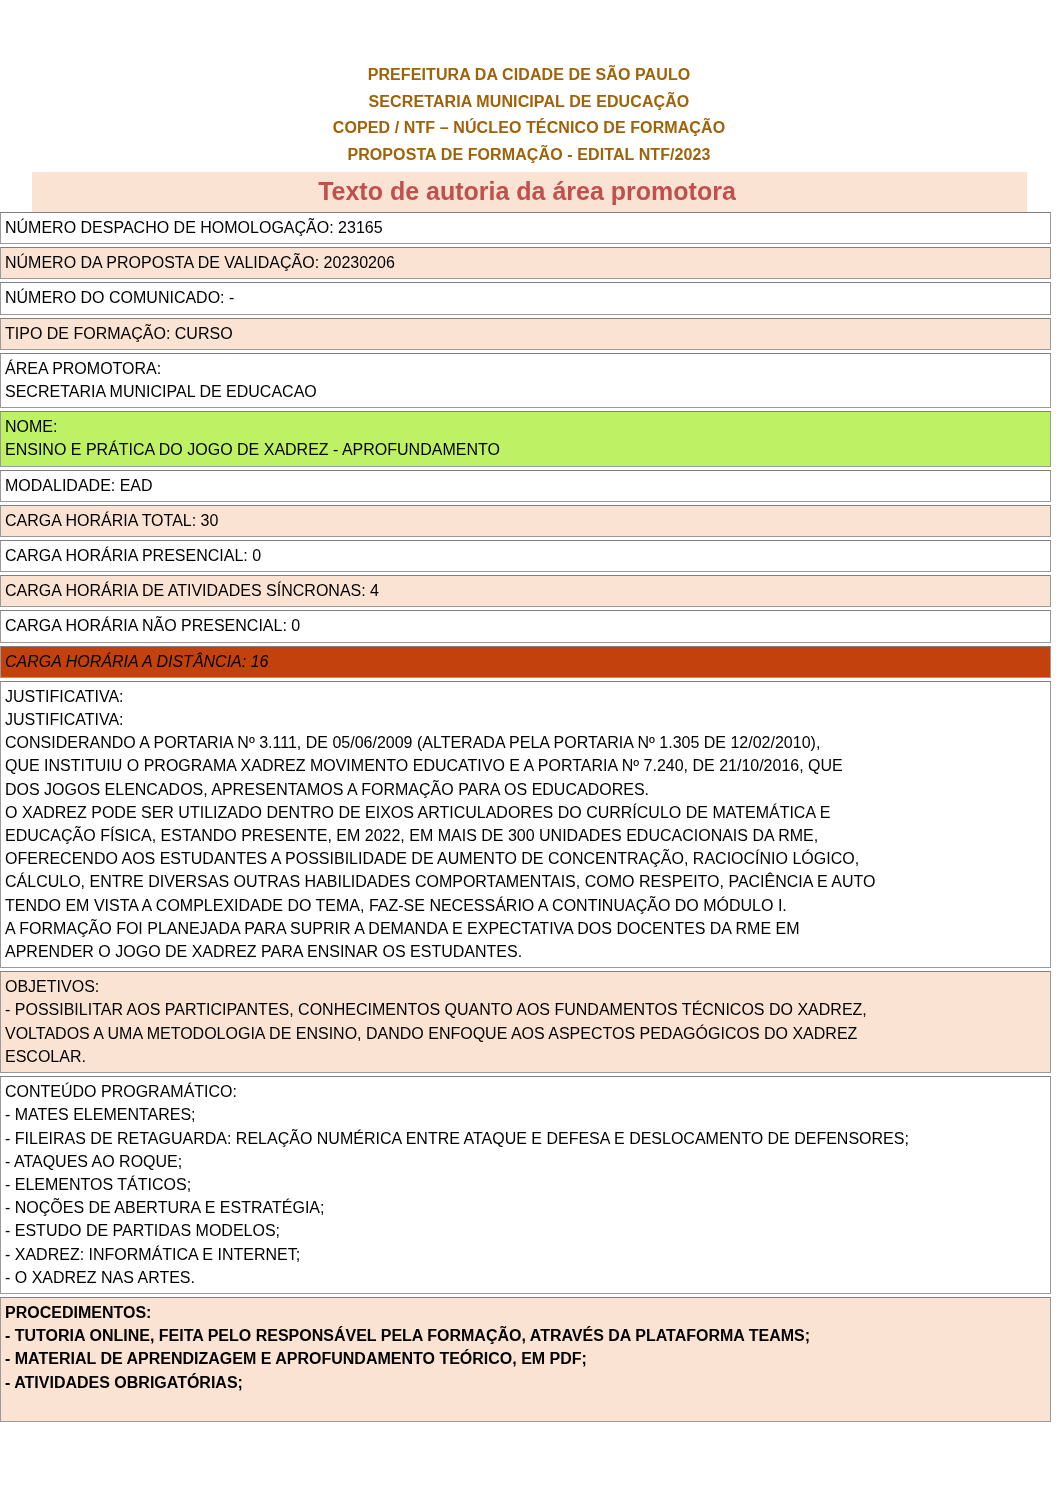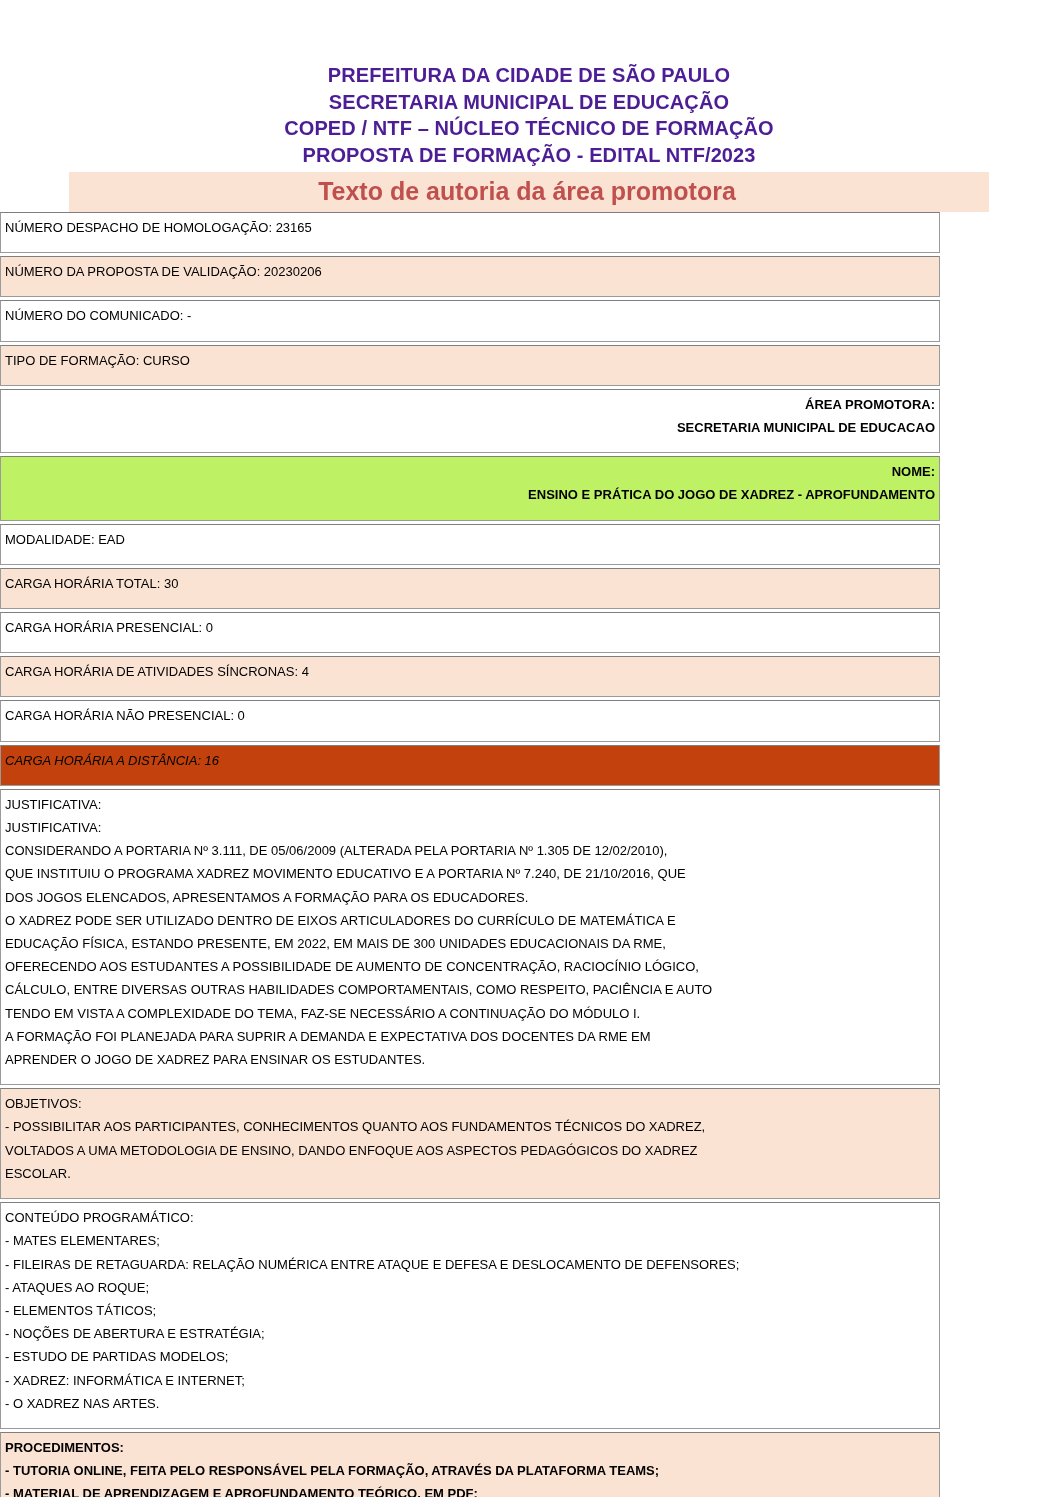--- a/index.html
+++ b/index.html
@@ -23,60 +23,59 @@
     box-sizing: border-box;
     padding: 0;
   }
 
   
   .doc-header {
     padding-top: 62px;
     text-align: center;
   }
   .doc-header .hline {
-    font-size: 20px;
+    font-size: 16px;
     font-weight: bold;
     line-height: 26.5px;
     letter-spacing: 0.1px;
-    color: #4c1d95;
+    color: #a16207;
     white-space: nowrap;
   }
 
   
   .banner {
     margin: 4px auto 0 auto;
-    width: 920px;
+    width: 995px;
     background: #fbe3d4;
     text-align: center;
     padding: 4px 4px 6px 0;
     box-sizing: border-box;
   }
   .banner-title {
     color: #c0504d;
     font-size: 25px;
     font-weight: bold;
     line-height: 30px;
   }
   .row {
-    width: 940px;
+    width: 1051px;
     box-sizing: border-box;
     border: 1px solid #9a9a9a;
     border-top: 1px solid #7f7f7f;
-    padding: 3px 4px 13px 4px;
+    padding: 3px 4px 4px 4px;
     background: #ffffff;
-    font-size: 13px;
+    font-size: 16px;
     line-height: 23.2px;
     margin-bottom: 3px;
   }
   .row.shaded {
     background: #fbe3d4;
   }
   .row.bold {
-    font-weight: bold;
-    text-align: right;
+    font-weight: normal;
   }
   .row .ln {
     display: block;
   }
   .spacer-bottom {
     height: 54px;
   }
 </style>
 </head>
 <body>

